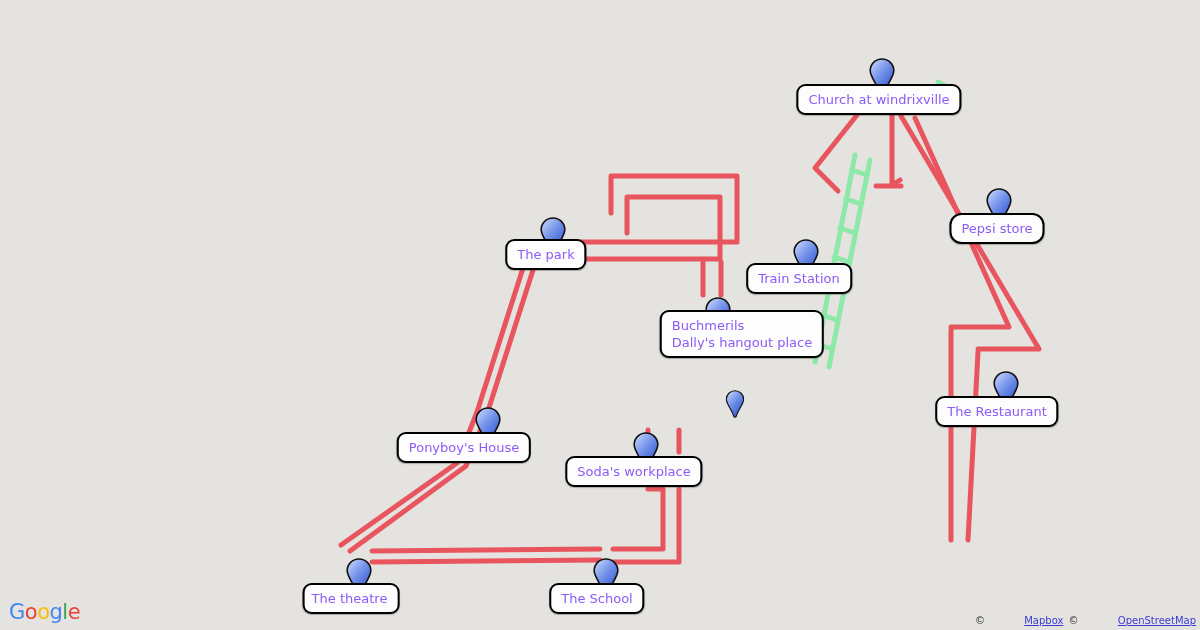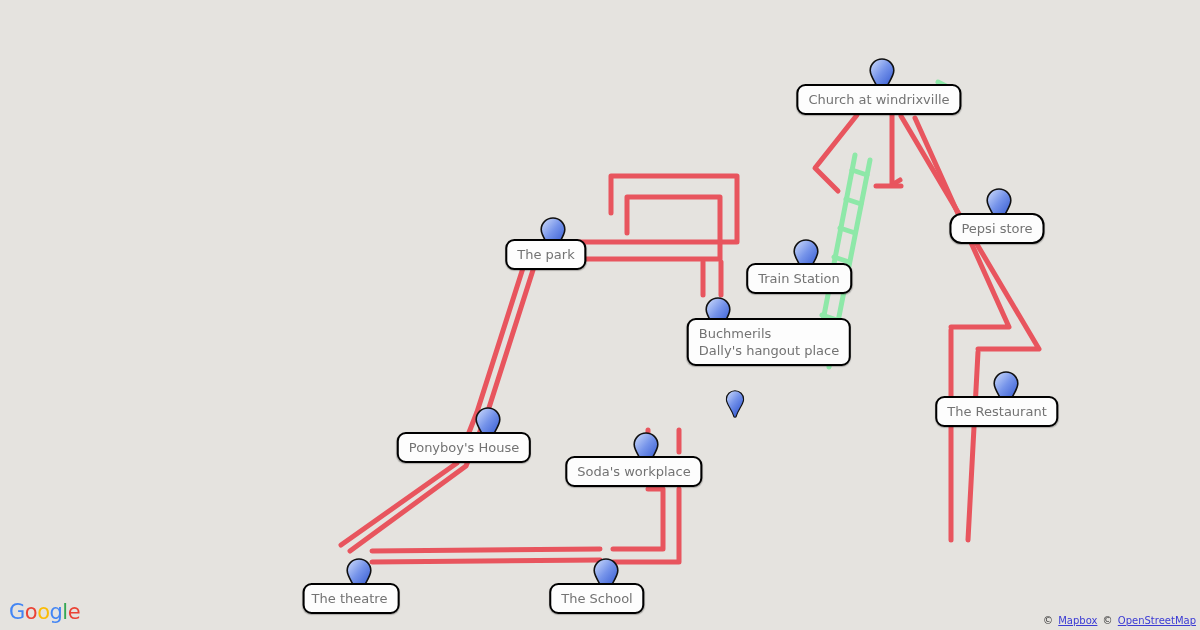--- a/index.html
+++ b/index.html
@@ -35,21 +35,21 @@
   }
   .label-box {
     position: absolute;
     transform: translate(-50%, 0);
     background: #fdfdfd;
     border: 2px solid #000000;
     border-radius: 9px;
     padding: 5px 10px;
     font-size: 13px;
     line-height: 17px;
-    color: #737373;
+    color: #8b5cf6;
     white-space: nowrap;
     box-shadow: 0 1px 1px rgba(0,0,0,0.25);
   }
   .label-box .line {
     display: block;
   }
   #google-logo {
     position: absolute;
     left: 9px;
     bottom: 6px;
@@ -64,20 +64,21 @@
     position: absolute;
     right: 4px;
     bottom: 4px;
     font-size: 10px;
     color: #333333;
     font-family: "DejaVu Sans", "Liberation Sans", sans-serif;
   }
   #attribution a {
     color: #3b3bd4;
     text-decoration: underline;
+    margin-left: 34px;
   }
   #attribution .sep { padding: 0 1px; }
 </style>
 </head>
 <body>
 
 <div id="map-root">
 
   <svg id="routes-layer" viewBox="0 0 1200 630" xmlns="http://www.w3.org/2000/svg">
     <defs>
@@ -255,21 +256,21 @@
       </div>
       <div class="label-box" style="left: 997px; top: 213px; border-radius: 12px;">
         <span class="line">Pepsi store</span>
       </div>
       <div class="label-box" style="left: 799px; top: 263px;">
         <span class="line">Train Station</span>
       </div>
       <div class="label-box" style="left: 546px; top: 239px;">
         <span class="line">The park</span>
       </div>
-      <div class="label-box" style="left: 742px; top: 318px; margin-left: 27px;">
+      <div class="label-box" style="left: 742px; top: 310px;">
         <span class="line">Buchmerils</span>
         <span class="line">Dally's hangout place</span>
       </div>
       <div class="label-box" style="left: 997px; top: 396px;">
         <span class="line">The Restaurant</span>
       </div>
       <div class="label-box" style="left: 464px; top: 432px;">
         <span class="line">Ponyboy's House</span>
       </div>
       <div class="label-box" style="left: 634px; top: 456px;">

